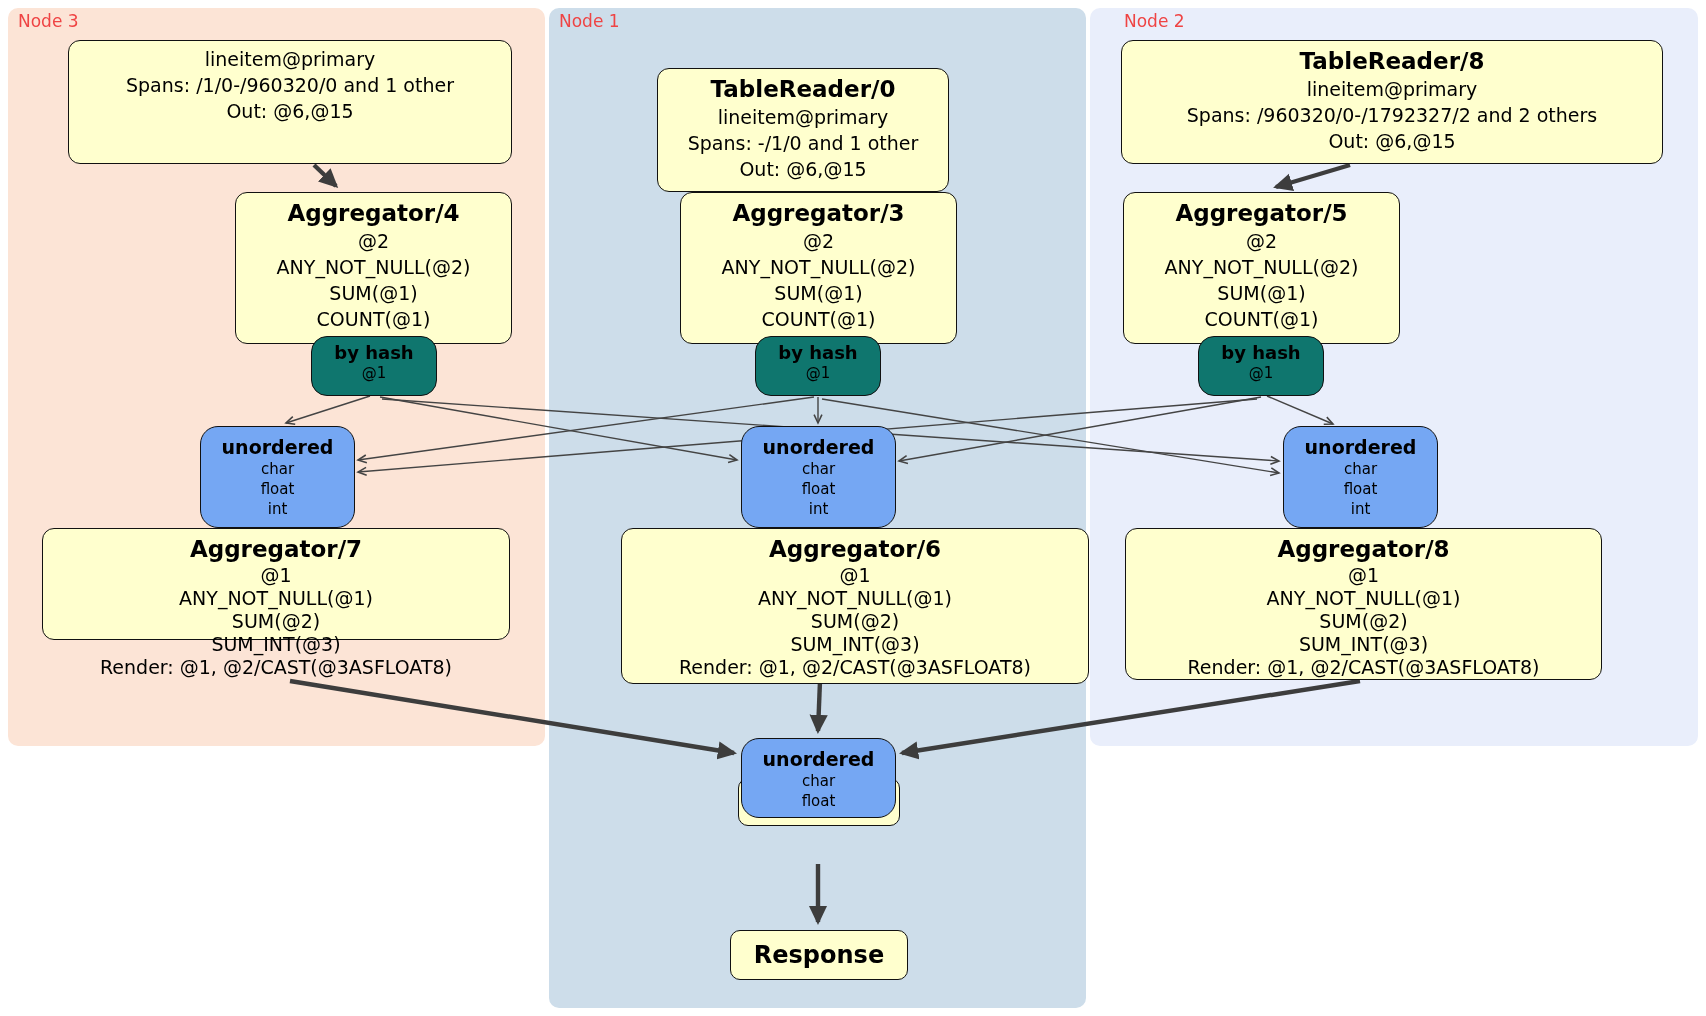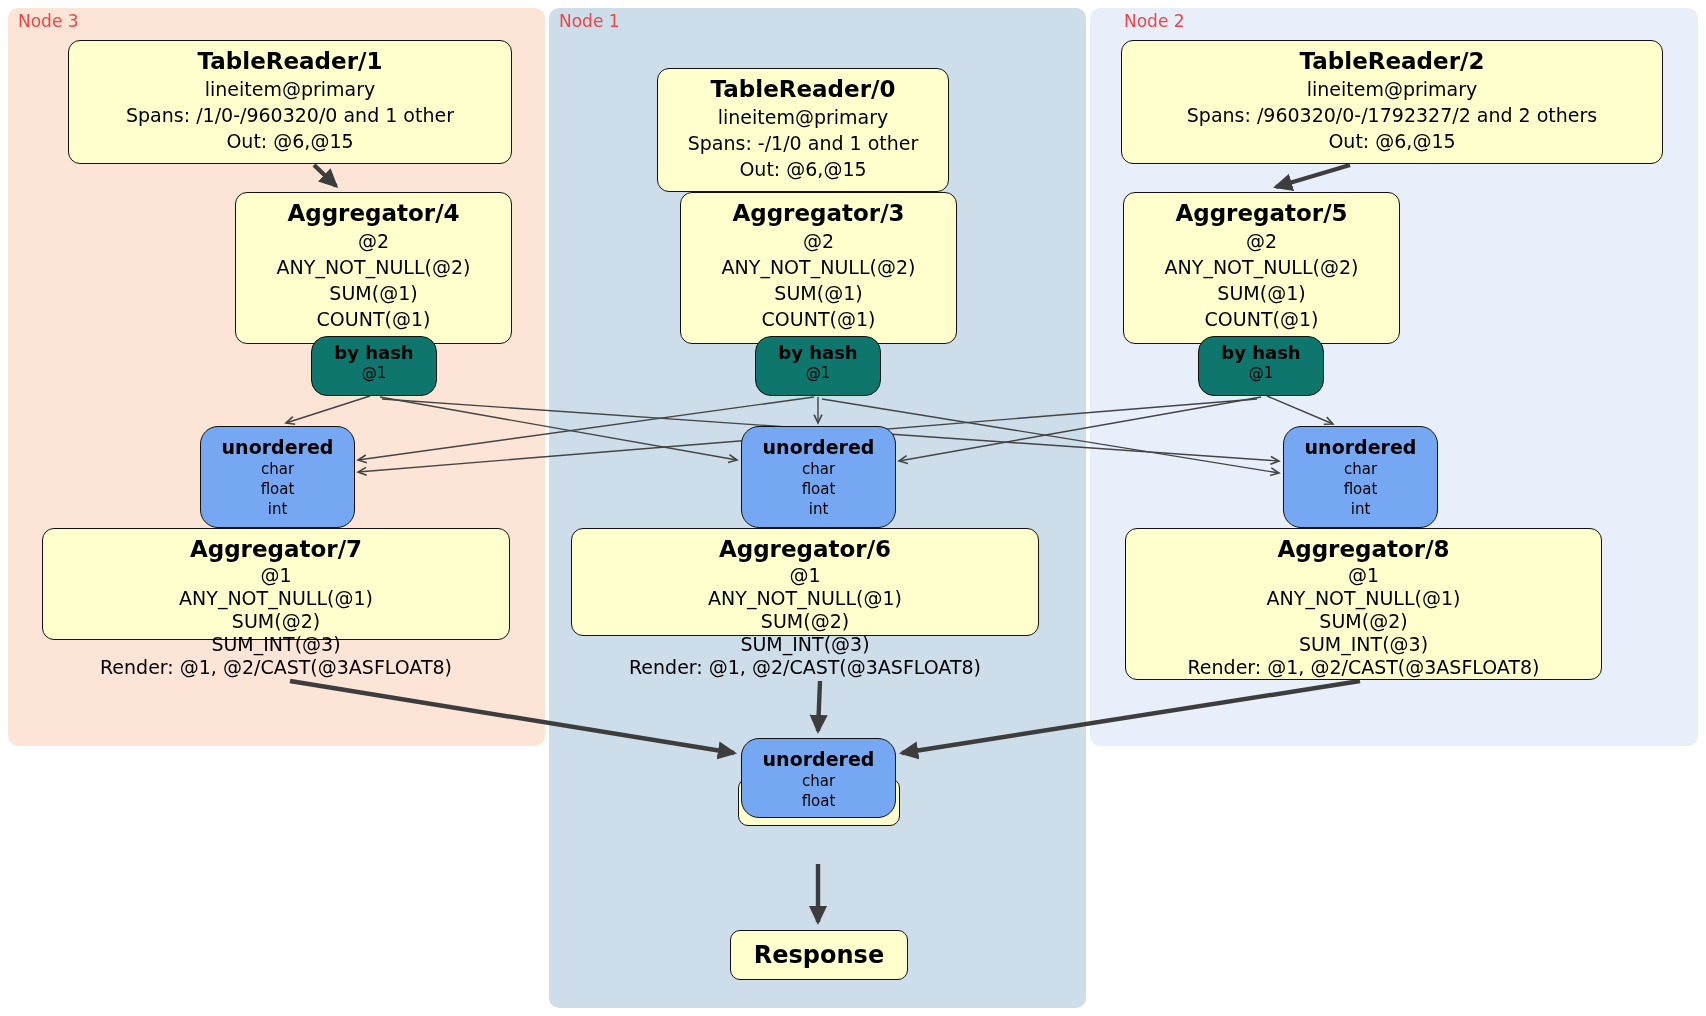--- a/index.html
+++ b/index.html
@@ -68,35 +68,34 @@
       <line x1="818" y1="166" x2="818" y2="184" marker-end="url(#thick)"></line>
       <line x1="1350" y1="165" x2="1276" y2="187" marker-end="url(#thick)"></line>
       <line x1="290" y1="681" x2="734" y2="753" marker-end="url(#thick)"></line>
       <line x1="820" y1="681" x2="818" y2="731" marker-end="url(#thick)"></line>
       <line x1="1360" y1="681" x2="902" y2="753" marker-end="url(#thick)"></line>
       <line x1="818" y1="864" x2="818" y2="922" marker-end="url(#thick)"></line>
     </g>
   </svg>
 
   <div class="pbox" style="left:68px;top:40px;width:444px;height:124px;">
-    <div class="ptitle">TableReader/1</div>
     <div class="pline">lineitem@primary</div>
     <div class="pline">Spans: /1/0-/960320/0 and 1 other</div>
     <div class="pline">Out: @6,@15</div>
   </div>
 
   <div class="pbox" style="left:657px;top:40px;width:292px;height:124px;margin-top:28px;">
     <div class="ptitle">TableReader/0</div>
     <div class="pline">lineitem@primary</div>
     <div class="pline">Spans: -/1/0 and 1 other</div>
     <div class="pline">Out: @6,@15</div>
   </div>
 
   <div class="pbox" style="left:1121px;top:40px;width:542px;height:124px;">
-    <div class="ptitle">TableReader/2</div>
+    <div class="ptitle">TableReader/8</div>
     <div class="pline">lineitem@primary</div>
     <div class="pline">Spans: /960320/0-/1792327/2 and 2 others</div>
     <div class="pline">Out: @6,@15</div>
   </div>
 
   <div class="pbox" style="left:235px;top:192px;width:277px;height:152px;">
     <div class="ptitle">Aggregator/4</div>
     <div class="pline">@2</div>
     <div class="pline">ANY_NOT_NULL(@2)</div>
     <div class="pline">SUM(@1)</div>
@@ -153,21 +152,21 @@
 
   <div class="pbox tight" style="left:42px;top:528px;width:468px;height:112px;">
     <div class="ptitle">Aggregator/7</div>
     <div class="pline">@1</div>
     <div class="pline">ANY_NOT_NULL(@1)</div>
     <div class="pline">SUM(@2)</div>
     <div class="pline">SUM_INT(@3)</div>
     <div class="pline">Render: @1, @2/CAST(@3ASFLOAT8)</div>
   </div>
 
-  <div class="pbox tight" style="left:571px;top:528px;width:468px;height:108px;">
+  <div class="pbox tight" style="left:621px;top:528px;width:468px;height:156px;">
     <div class="ptitle">Aggregator/6</div>
     <div class="pline">@1</div>
     <div class="pline">ANY_NOT_NULL(@1)</div>
     <div class="pline">SUM(@2)</div>
     <div class="pline">SUM_INT(@3)</div>
     <div class="pline">Render: @1, @2/CAST(@3ASFLOAT8)</div>
   </div>
 
   <div class="pbox tight" style="left:1125px;top:528px;width:477px;height:152px;">
     <div class="ptitle">Aggregator/8</div>

